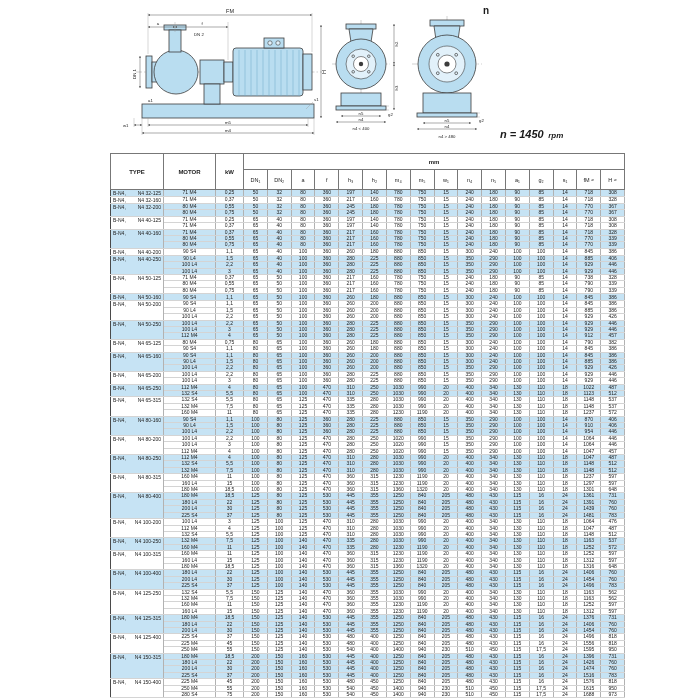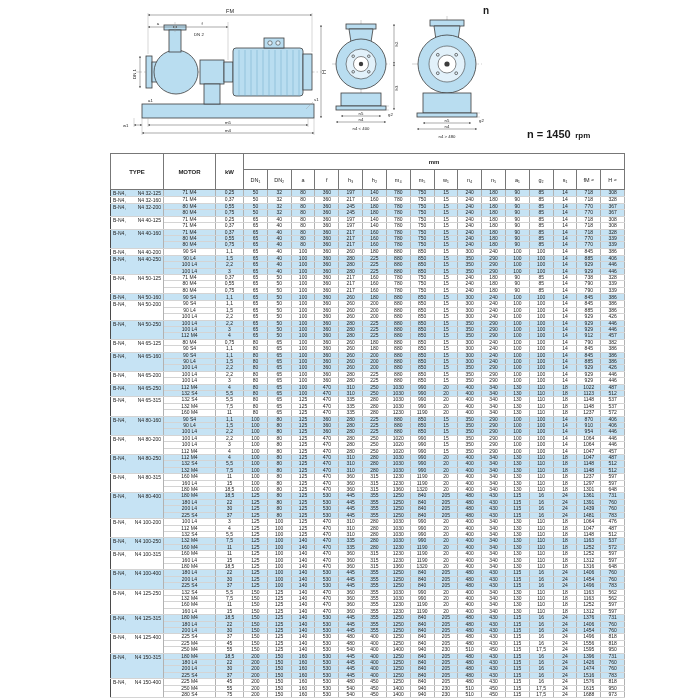--- a/index.html
+++ b/index.html
@@ -11,21 +11,21 @@
   .fill{fill:#b9ddf0;stroke:#3c3c3c;stroke-width:0.8;}
   .fill2{fill:#e2f1fa;stroke:#3c3c3c;stroke-width:0.6;}
   .ln{fill:none;stroke:#3c3c3c;stroke-width:0.7;}
   .fin{fill:none;stroke:#6ea9c9;stroke-width:0.5;}
   .cl{stroke:#888;stroke-width:0.4;fill:none;stroke-dasharray:6 2 1.5 2;}
   .dim{stroke:#555;stroke-width:0.5;fill:none;marker-start:url(#ah);marker-end:url(#ah);}
   .dimline{stroke:#999;stroke-width:0.4;fill:none;}
   .lbl{font-size:5.5px;fill:#222;}
   .lbl4{font-size:4.3px;fill:#222;}
   #n-symbol{position:absolute;left:483px;top:5px;font-size:10px;font-weight:bold;}
-  #speed{position:absolute;left:527px;top:124px;white-space:nowrap;}
+  #speed{position:absolute;left:500px;top:124px;white-space:nowrap;font-style:italic;}
   #speed .speed-main{font-size:11px;font-weight:bold;}
   #speed .speed-unit{font-size:8px;font-weight:bold;}
 
   
   #dim-table{position:absolute;left:110px;top:153px;width:515px;border-collapse:collapse;table-layout:fixed;font-size:5px;color:#222;border:1px solid #4a4a4a;}
   #dim-table th{border:1px solid #777;padding:0;background:#fff;font-weight:bold;overflow:hidden;white-space:nowrap;}
   #dim-table thead tr.hrow1 th{height:15px;font-size:6px;}
   #dim-table thead tr.hrow2 th{height:19px;font-size:5.5px;font-weight:normal;}
   #dim-table td{padding:0;margin:0;text-align:center;height:5.4px;line-height:5.4px;border-right:1px solid #b2b2b2;border-bottom:1px solid #d4d4d4;overflow:hidden;white-space:nowrap;}
   #dim-table td:first-child{border-left:none;}

